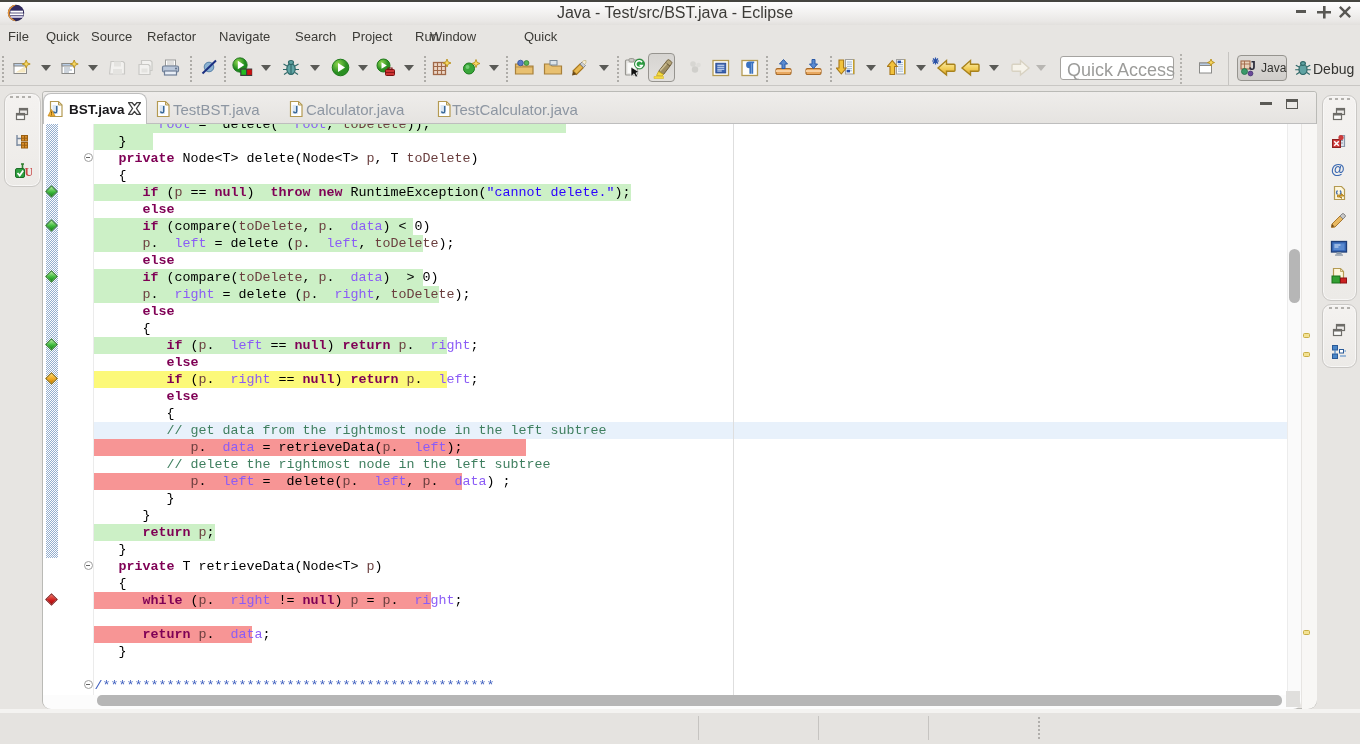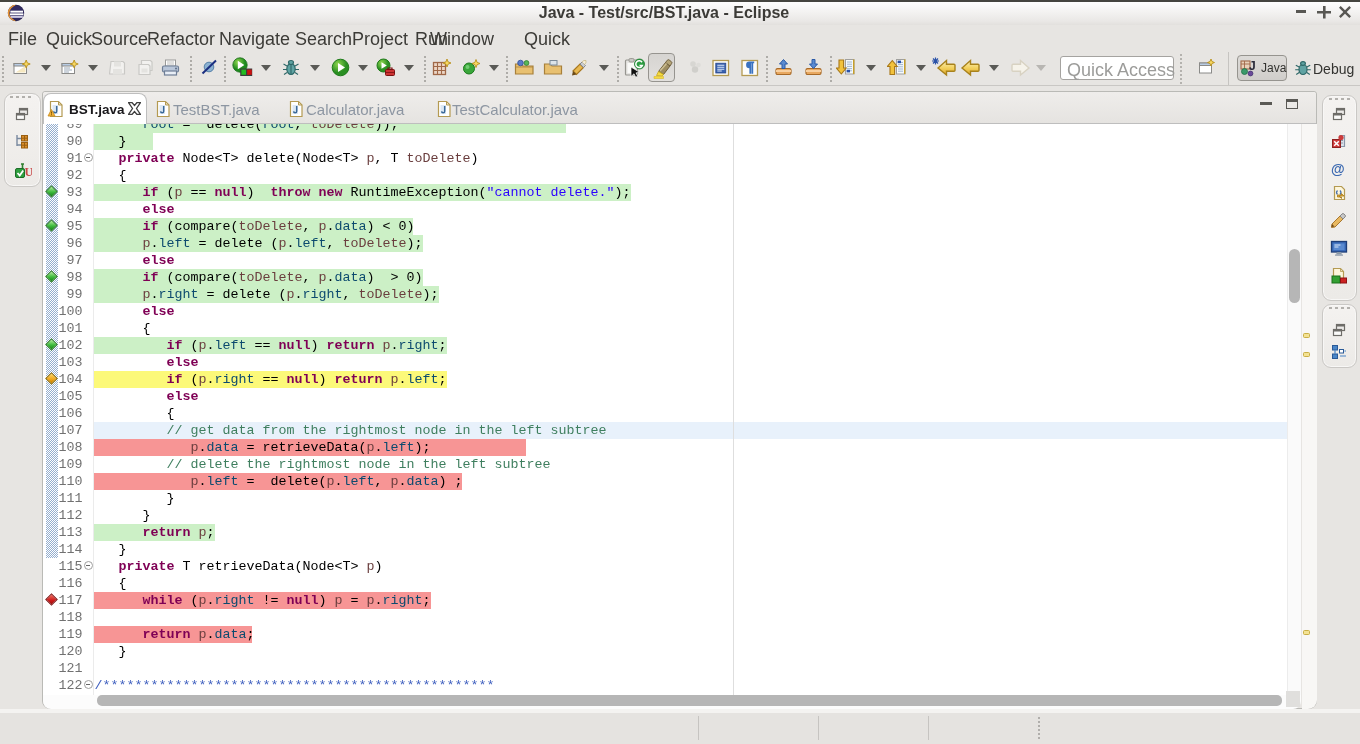--- a/index.html
+++ b/index.html
@@ -3,25 +3,25 @@
 <meta charset="utf-8">
 <style>
   * { margin:0; padding:0; box-sizing:border-box; }
   html,body { width:1360px; height:744px; overflow:hidden; }
   body { position:relative; background:#e7e5e2; font-family:"Liberation Sans",sans-serif; }
   .abs { position:absolute; }
   
   #titlebar { position:absolute; left:0; top:0; width:1360px; height:25px;
     background:linear-gradient(#fefefe 0%,#f4f3f2 40%,#e9e7e5 85%,#e2e0dd 100%);
     border-top:2px solid #454540; }
-  #title { position:absolute; top:4px; left:1px; width:1314px; text-align:center;
-    font-size:16px; font-weight:bold; color:#3c3b37;padding-left:12px; }
+  #title { position:absolute; top:4px; left:12px; width:1314px; text-align:center;
+    font-size:16px; font-weight:normal; color:#3c3b37;padding-left:12px; }
   .winbtn { position:absolute; top:0; color:#585753; font-weight:bold; }
   
-  .menu { position:absolute; top:29px; font-size:18px; color:#3c3b37; }
+  .menu { position:absolute; top:29px; font-size:13px; color:#3c3b37; }
   
   .tsep { position:absolute; top:56px; height:26px; width:0; border-left:2px dotted #aeaca8; }
   .tarr { position:absolute; width:0; height:0; border-left:5px solid transparent;
      border-right:5px solid transparent; border-top:6px solid #5a5a56; top:65px; }
   .tarr.dis { border-top-color:#b8b6b2; }
   
   #partframe { position:absolute; left:42px; top:91px; width:1275px; height:618px;
      border:1px solid #babab6; border-radius:3px 3px 8px 8px;
      box-shadow:0 1px 0 #fbfbfa inset; background:transparent; }
   #tabstrip { position:absolute; left:43px; top:92px; width:1273px; height:32px;
@@ -39,21 +39,21 @@
   #lnums { position:absolute; left:10px; top:-8.5px; width:29.5px; text-align:right;
      font:13.333px/17px "Liberation Mono",monospace; color:#717171; white-space:pre; }
   #code { position:absolute; left:51.5px; top:-8.5px;
      font:13.333px/17px "Liberation Mono",monospace; color:#000; white-space:pre; }
   .hl { position:absolute; left:51px; height:17px; }
   .green { background:#ccf0c6; }
   .yellow { background:#fcf979; }
   .red { background:#f79595; }
   .curline { background:#e8f1fb; }
   .k { color:#7f0055; font-weight:bold; }
-  .f { color:#0c4a6e; }
+  .f { color:#8b5cf6;margin-left:16px; }
   .p { color:#6a3e3e; }
   .c { color:#3f7f5f; }
   .j { color:#3f5fbf; }
   .s { color:#2a00ff; }
   .fold { position:absolute; width:9px; height:9px; border:1px solid #9f9f9f;
      border-radius:50%; background:#fff; left:40.5px; }
   .fold::after { content:""; position:absolute; left:1.5px; top:3px; width:4px; height:1px; background:#666; }
   .diamond { position:absolute; width:9px; height:9px; transform:rotate(45deg); left:4px; }
   .dgreen { background:linear-gradient(135deg,#b8f0a0 0%,#3dbb3d 55%,#148414 100%); border:1px solid #2a7a22; }
   .dorange { background:linear-gradient(135deg,#ffd96a 0%,#eda41a 60%,#c07c00 100%); border:1px solid #8f6a00; }
@@ -373,54 +373,20 @@
 <div class="hl green" style="top:161.5px;width:345px"></div>
 <div class="hl green" style="top:212.5px;width:353px"></div>
 <div class="hl yellow" style="top:246.5px;width:353px"></div>
 <div class="hl curline" style="top:297.5px;width:1193px"></div>
 <div class="hl red" style="top:314.5px;width:432px"></div>
 <div class="hl red" style="top:348.5px;width:368px"></div>
 <div class="hl green" style="top:399.5px;width:121px"></div>
 <div class="hl red" style="top:467.5px;width:337px"></div>
 <div class="hl red" style="top:501.5px;width:158px"></div>
     </div>
-  <div id="lnums">89
-90
-91
-92
-93
-94
-95
-96
-97
-98
-99
-100
-101
-102
-103
-104
-105
-106
-107
-108
-109
-110
-111
-112
-113
-114
-115
-116
-117
-118
-119
-120
-121
-122</div>
   <div id="folds">
       <div class="fold" style="top:29px"></div>
 <div class="fold" style="top:437px"></div>
 <div class="fold" style="top:556px"></div>
     </div>
   <div id="diamonds">
       <div class="diamond dgreen" style="top:62.5px"></div>
 <div class="diamond dgreen" style="top:96.5px"></div>
 <div class="diamond dgreen" style="top:147.5px"></div>
 <div class="diamond dgreen" style="top:215.5px"></div>

